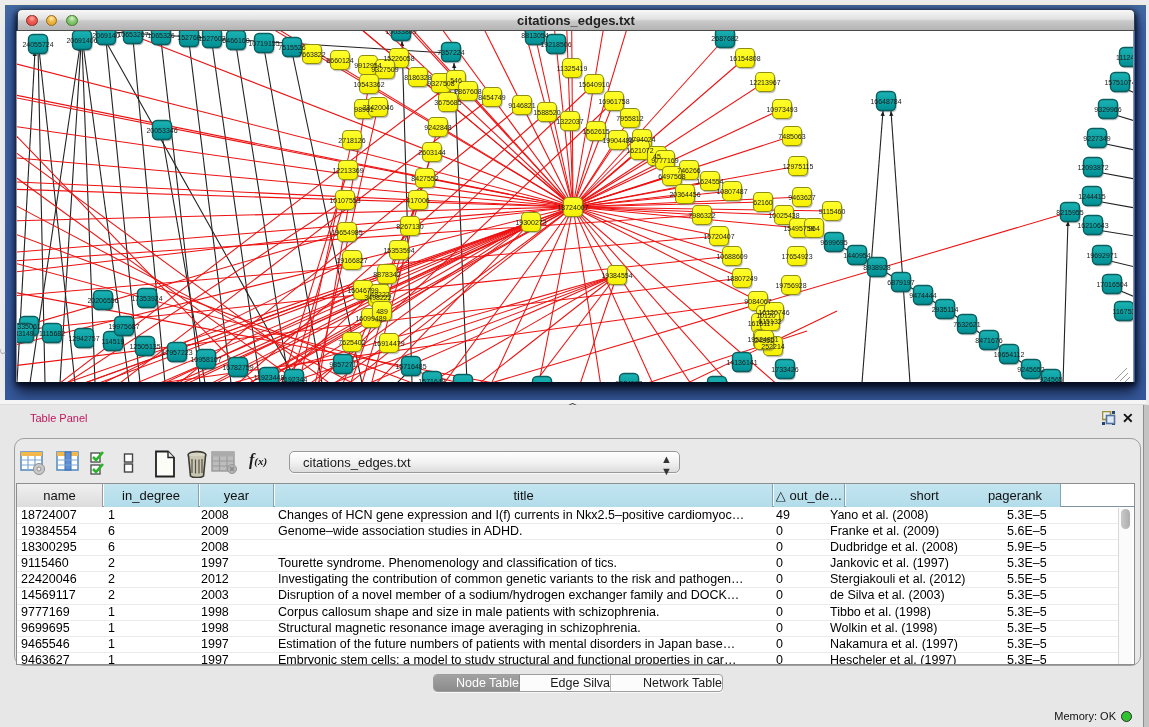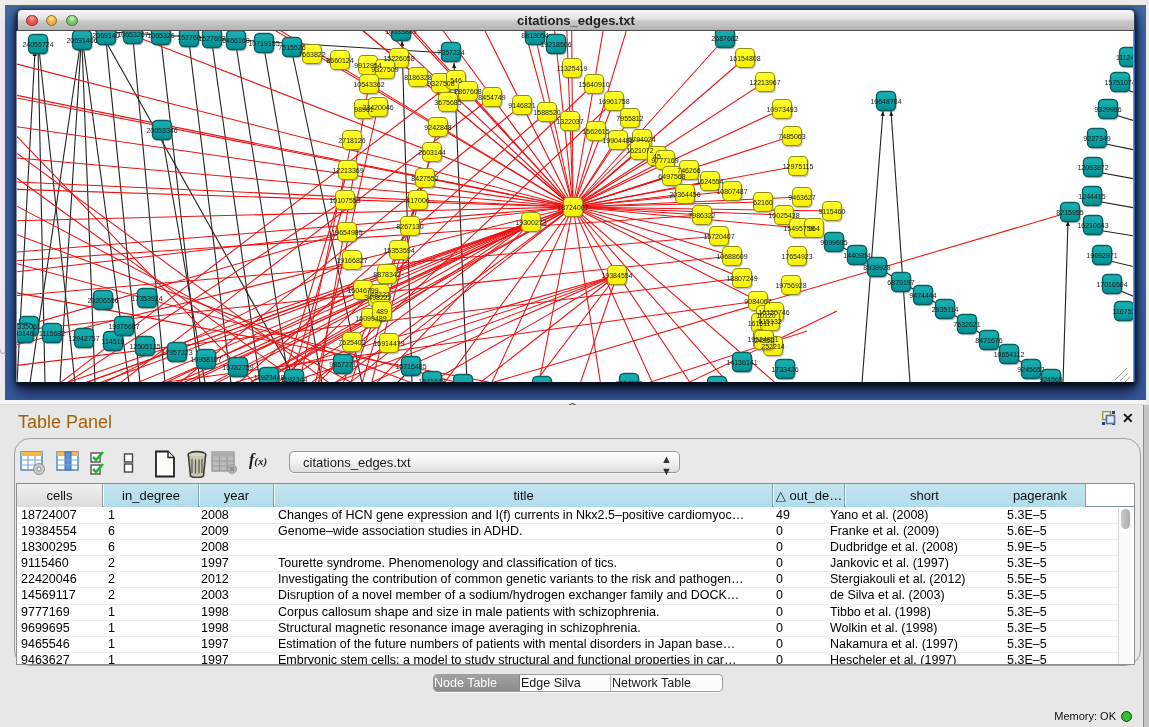--- a/index.html
+++ b/index.html
@@ -15,24 +15,24 @@
 #tl2{left:27.8px;background:radial-gradient(circle at 50% 28%,#fff3c2 0%,#f3bb45 40%,#dd9c2e 100%);border:1px solid #97691d}
 #tl3{left:48px;background:radial-gradient(circle at 50% 28%,#d8f5c8 0%,#8bcc78 40%,#63ab52 100%);border:1px solid #47792f}
 #canvas{position:absolute;left:-1px;top:22px;width:1118px;height:351px;background:#fff;overflow:hidden;border-left:1px solid rgba(25,35,65,.5);border-right:1px solid rgba(25,35,65,.5)}
 
 #lhandle{position:absolute;left:0px;top:348px;width:5px;height:8px;color:#8a8a8a;font-size:7px;line-height:8px}
 
 #split{position:absolute;left:0;top:400px;width:1149px;height:5px;background:#f5f5f5;border-bottom:1px solid #dcdcdc}
 #split .ch{position:absolute;left:568px;top:-1px;width:14px;height:6px;color:#444;font-size:10px;line-height:7px;font-weight:bold}
 
 #panel{position:absolute;left:0;top:405px;width:1143px;height:322px;background:#e7e7e7}
-#ptitle{position:absolute;left:18px;top:7px;font-size:18px;color:#a16207}
+#ptitle{position:absolute;left:30px;top:7px;font-size:11px;color:#be185d}
 #pfloat{position:absolute;left:1102px;top:6px;width:14px;height:14px}
 #pclose{position:absolute;left:1122px;top:5px;font-size:14px;font-weight:bold;color:#111}
-#inner{position:absolute;left:14px;top:33px;width:1127px;height:228px;border:1px solid #9f9f9f;border-radius:16px;background:#e9e9e9}
+#inner{position:absolute;left:14px;top:33px;width:1127px;height:228px;border:1px solid #9f9f9f;border-radius:10px;background:#e9e9e9}
 
 .tbi{position:absolute;top:11px}
 #combo{position:absolute;left:274px;top:12px;width:391px;height:22px;border:1px solid #989898;border-radius:5px;background:linear-gradient(180deg,#ffffff 0%,#f2f2f2 50%,#dddddd 100%);box-shadow:0 1px 1px rgba(255,255,255,.8)}
 #combo .t{position:absolute;left:13px;top:3px;font-size:13px;color:#1b1b1b}
 #combo .a{position:absolute;right:8px;top:1px;font-size:11px;color:#333;letter-spacing:-1px}
 
 #tbl{position:absolute;left:1px;top:44px;width:1119px;height:182px;background:#fff;border:1px solid #8e8e8e;overflow:hidden}
 #thead{position:absolute;left:0;top:0;width:100%;height:23px;background:#fff;border-bottom:1px solid #7d949e}
 #thead .h{position:absolute;top:0;height:23px;font-size:13px;color:#111;text-align:center;line-height:23px;background:linear-gradient(180deg,#c3e5f0 0%,#b2dcea 100%);border-right:1px solid #7fa6b2}
 #thead .h.gray{background:linear-gradient(180deg,#f0f0f0 0%,#dcdcdc 100%);border-right:1px solid #9a9a9a}
@@ -43,21 +43,21 @@
 .c1{left:91px;width:92px}
 .c2{left:184px;width:72px}
 .c3{left:261px;width:495px}
 .c4{left:759px;width:70px}
 .c5{left:813px;width:156px;text-align:left}
 .c6{left:990px;width:100px}
 #vsb{position:absolute;right:2px;top:24px;width:14px;height:156px;background:#fbfbfb;border-left:1px solid #d8d8d8}
 #vsb .th{position:absolute;left:2px;top:1px;width:9px;height:20px;background:linear-gradient(90deg,#c9c9c9,#adadad);border-radius:5px}
 
 #tabs{position:absolute;left:433px;top:269px;width:290px;height:18px;border:1px solid #9d9d9d;border-radius:4px;background:#fcfcfc;box-shadow:0 1px 0 rgba(255,255,255,.7)}
-#tabs .sg{position:absolute;top:0;height:16px;font-size:12.5px;text-align:left;line-height:16px;color:#1a1a1a}
+#tabs .sg{position:absolute;top:0;height:16px;font-size:12.5px;text-align:right;line-height:16px;color:#1a1a1a}
 #tabs #sg1{left:0;width:86px;background:linear-gradient(180deg,#a2a2a2,#8b8b8b);color:#fff;border-radius:3px 0 0 3px;border-right:1px solid #888}
 #tabs #sg2{left:87px;width:90px;border-right:1px solid #b5b5b5}
 #tabs #sg3{left:178px;width:110px}
 
 #mem{position:absolute;right:27px;top:305px;font-size:11px;color:#111}
 #memdot{position:absolute;left:1121px;top:306px;width:11px;height:11px;border-radius:50%;background:#2fc32f;border:1px solid #2a2a2a}
 
 #rstrip{position:absolute;left:1143px;top:405px;width:6px;height:322px;background:#c3c3c3;border-left:1px solid #8e8e8e}
 #rstrip2{position:absolute;left:1146px;top:0px;width:3px;height:405px;background:#ececec}
 </style></head>
@@ -878,27 +878,27 @@
         <circle cx="21" cy="19" r="4.5" fill="#b4b4b4" stroke="#969696"></circle>
         <path d="M19 17 l4 4 M23 17 l-4 4" stroke="#888" stroke-width="1.4"></path>
       </svg>
       <div class="tbi" style="left:234px;top:12px;font-family:'Liberation Serif',serif;font-style:italic;font-weight:bold;font-size:16px;color:#1a1a1a">f<span style="font-size:11px">(x)</span></div>
       <div id="combo">
           <div class="t">citations_edges.txt</div>
           <div class="a">▲<br>▼</div>
         </div>
       <div id="tbl">
         <div id="thead">
-          <div class="h gray" style="left:0px;width:86px">cells</div>
+          <div class="h gray" style="left:0px;width:86px">name</div>
           <div class="h" style="left:87px;width:95px">in_degree</div>
           <div class="h" style="left:183px;width:74px">year</div>
           <div class="h" style="left:258px;width:498px">title</div>
           <div class="h" style="left:757px;width:71px">△ out_de…</div>
           <div class="h" style="left:829px;width:158px">short</div>
-          <div class="h" style="left:978px;width:91px">pagerank</div>
+          <div class="h" style="left:953px;width:91px">pagerank</div>
         </div>
         <div id="tbody">
 <div class="tr">
               <div class="c0">18724007</div>
               <div class="c1">1</div>
               <div class="c2">2008</div>
               <div class="c3">Changes of HCN gene expression and I(f) currents in Nkx2.5–positive cardiomyoc…</div>
               <div class="c4">49</div>
               <div class="c5">Yano et al. (2008)</div>
               <div class="c6">5.3E–5</div>

